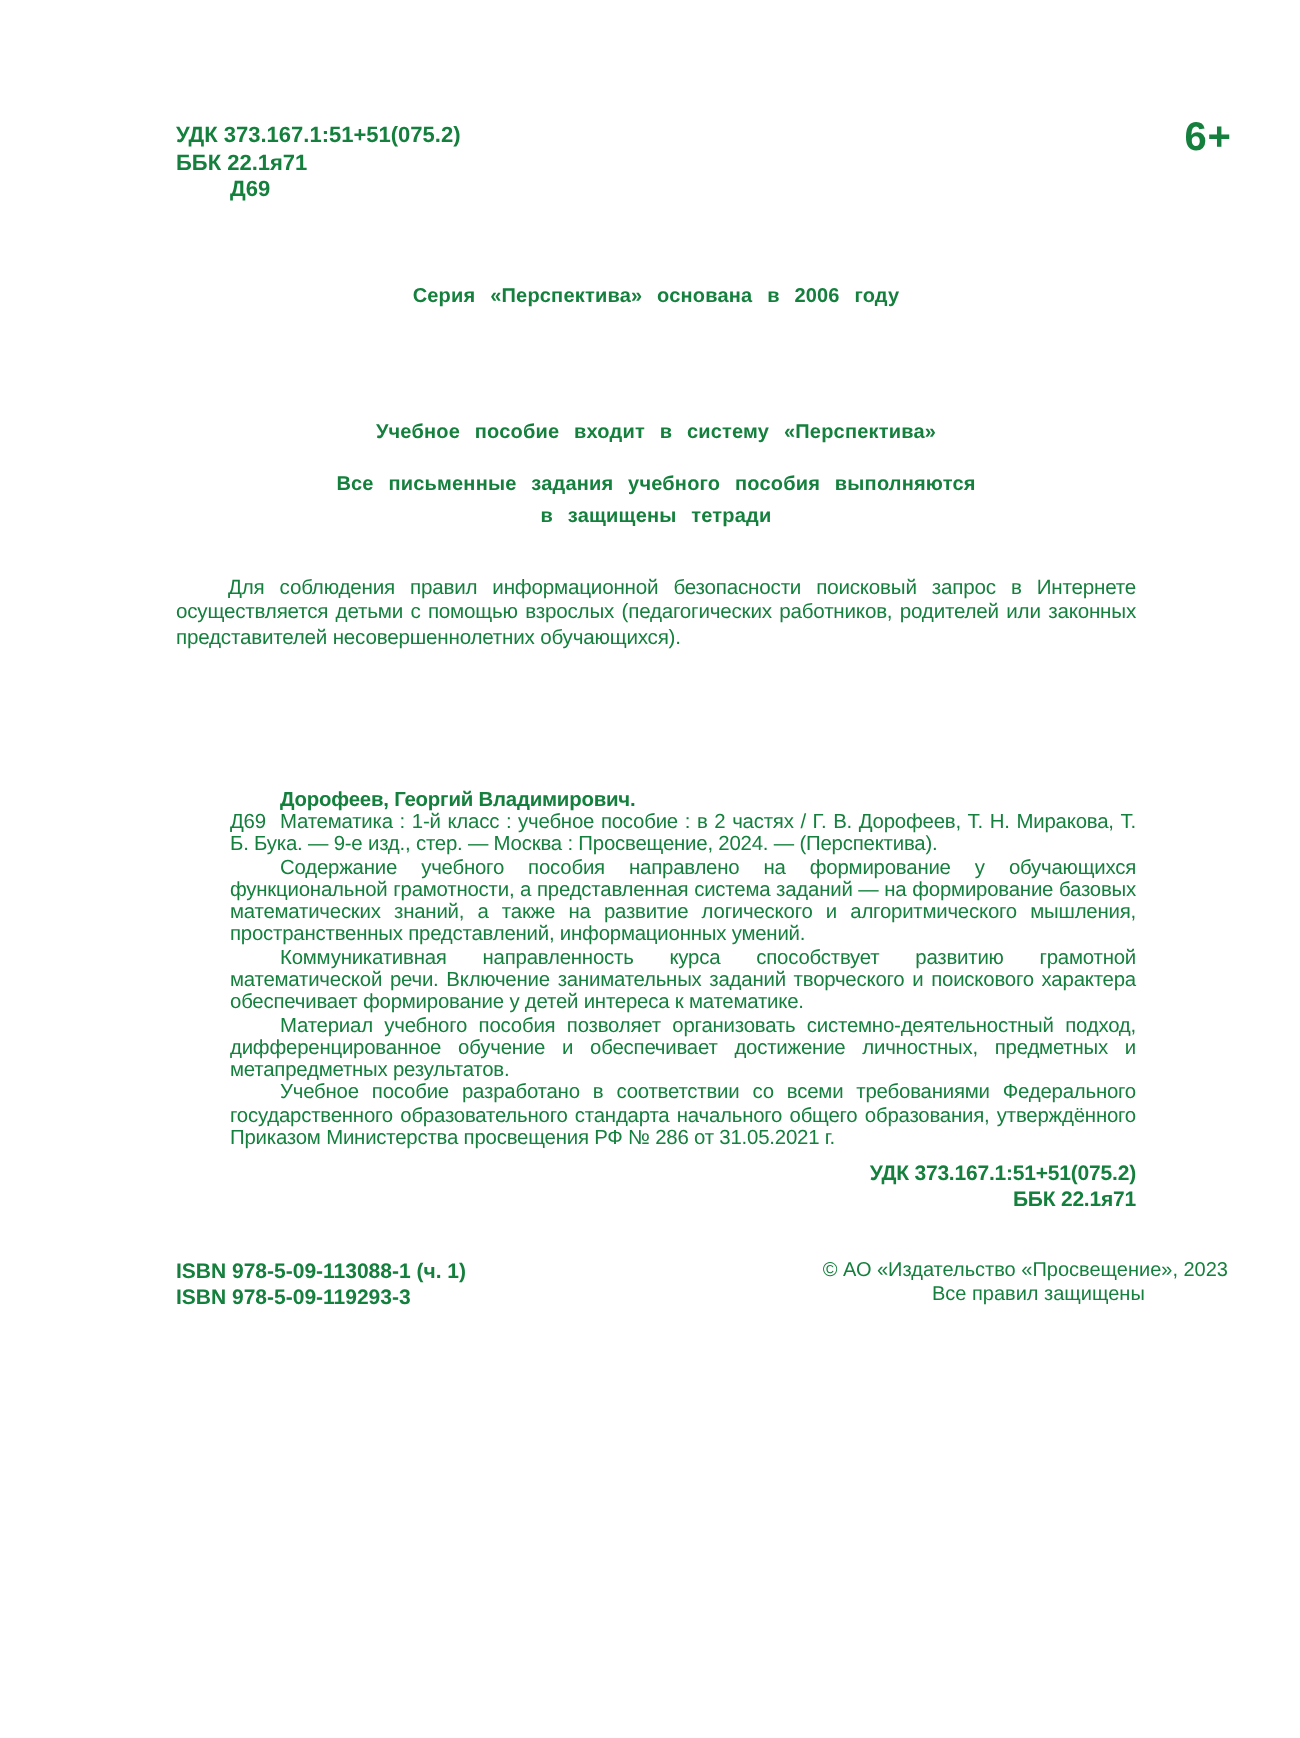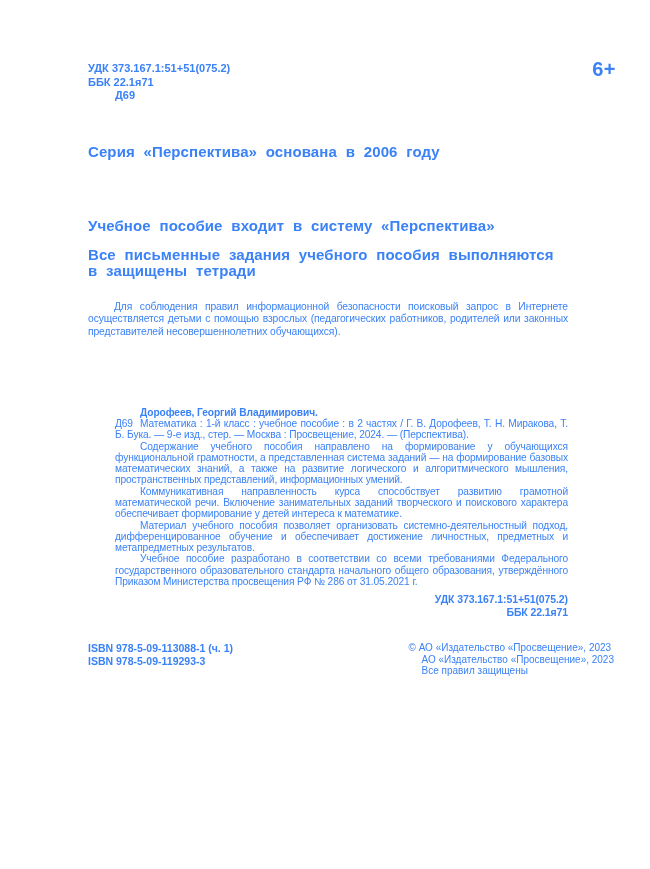--- a/index.html
+++ b/index.html
@@ -1,39 +1,40 @@
 <!DOCTYPE html>
 <html><head>
 <meta charset="utf-8">
 <style>
   html, body { margin: 0; padding: 0; background: #ffffff; }
   .page {
     width: 650px;
     height: 869px;
     box-sizing: border-box;
     background: #ffffff;
-    color: #3b82f6;
+    color: #15803d;
     font-family: "Liberation Sans", "DejaVu Sans", sans-serif;
     padding: 62px 82px 30px 88px;
     position: relative;
     overflow: hidden;
   }
   .codes { font-weight: 700; font-size: 11px; line-height: 13.5px; }
   .codes .code-line3 { padding-left: 27px; }
   .age-badge {
     position: absolute;
     top: 58px;
     right: 34px;
     font-size: 20px;
     font-weight: 700;
     letter-spacing: 0.5px;
   }
   .center-bold {
+    text-align: center;
     font-weight: 700;
-    font-size: 15px;
+    font-size: 10px;
     word-spacing: 4.5px;
     letter-spacing: 0.1px;
   }
   .series-heading { margin-top: 40px; }
   .system-heading { margin-top: 57px; }
   .notebook-notice { margin-top: 13px; line-height: 16px; }
   .safety-note {
     margin-top: 22px;
     font-size: 10.3px;
     line-height: 12.7px;
@@ -63,21 +64,21 @@
     margin-top: 6px;
   }
   .footer {
     display: flex;
     justify-content: space-between;
     align-items: flex-start;
     margin-top: 24px;
     margin-right: -46px;
   }
   .footer-isbn { font-weight: 700; font-size: 10.5px; line-height: 13px; }
-  .copyright { font-size: 10px; line-height: 11.4px; }
+  .copyright { font-size: 10px; line-height: 11.4px; text-align: center; }
   .copyright .cont { padding-left: 13px; }
 </style>
 </head>
 <body>
 
 <div class="page">
 
   <div class="codes">
     <div>УДК 373.167.1:51+51(075.2)</div>
     <div>ББК 22.1я71</div>
@@ -119,18 +120,17 @@
     </div>
   </div>
 
   <div class="footer">
     <div class="footer-isbn">
       <div>ISBN 978-5-09-113088-1 (ч. 1)</div>
       <div>ISBN 978-5-09-119293-3</div>
     </div>
     <div class="copyright">
       <div>© АО «Издательство «Просвещение», 2023</div>
-      <div class="cont">АО «Издательство «Просвещение», 2023</div>
       <div class="cont">Все правил защищены</div>
     </div>
   </div>
 
 </div>
 
 </body></html>

